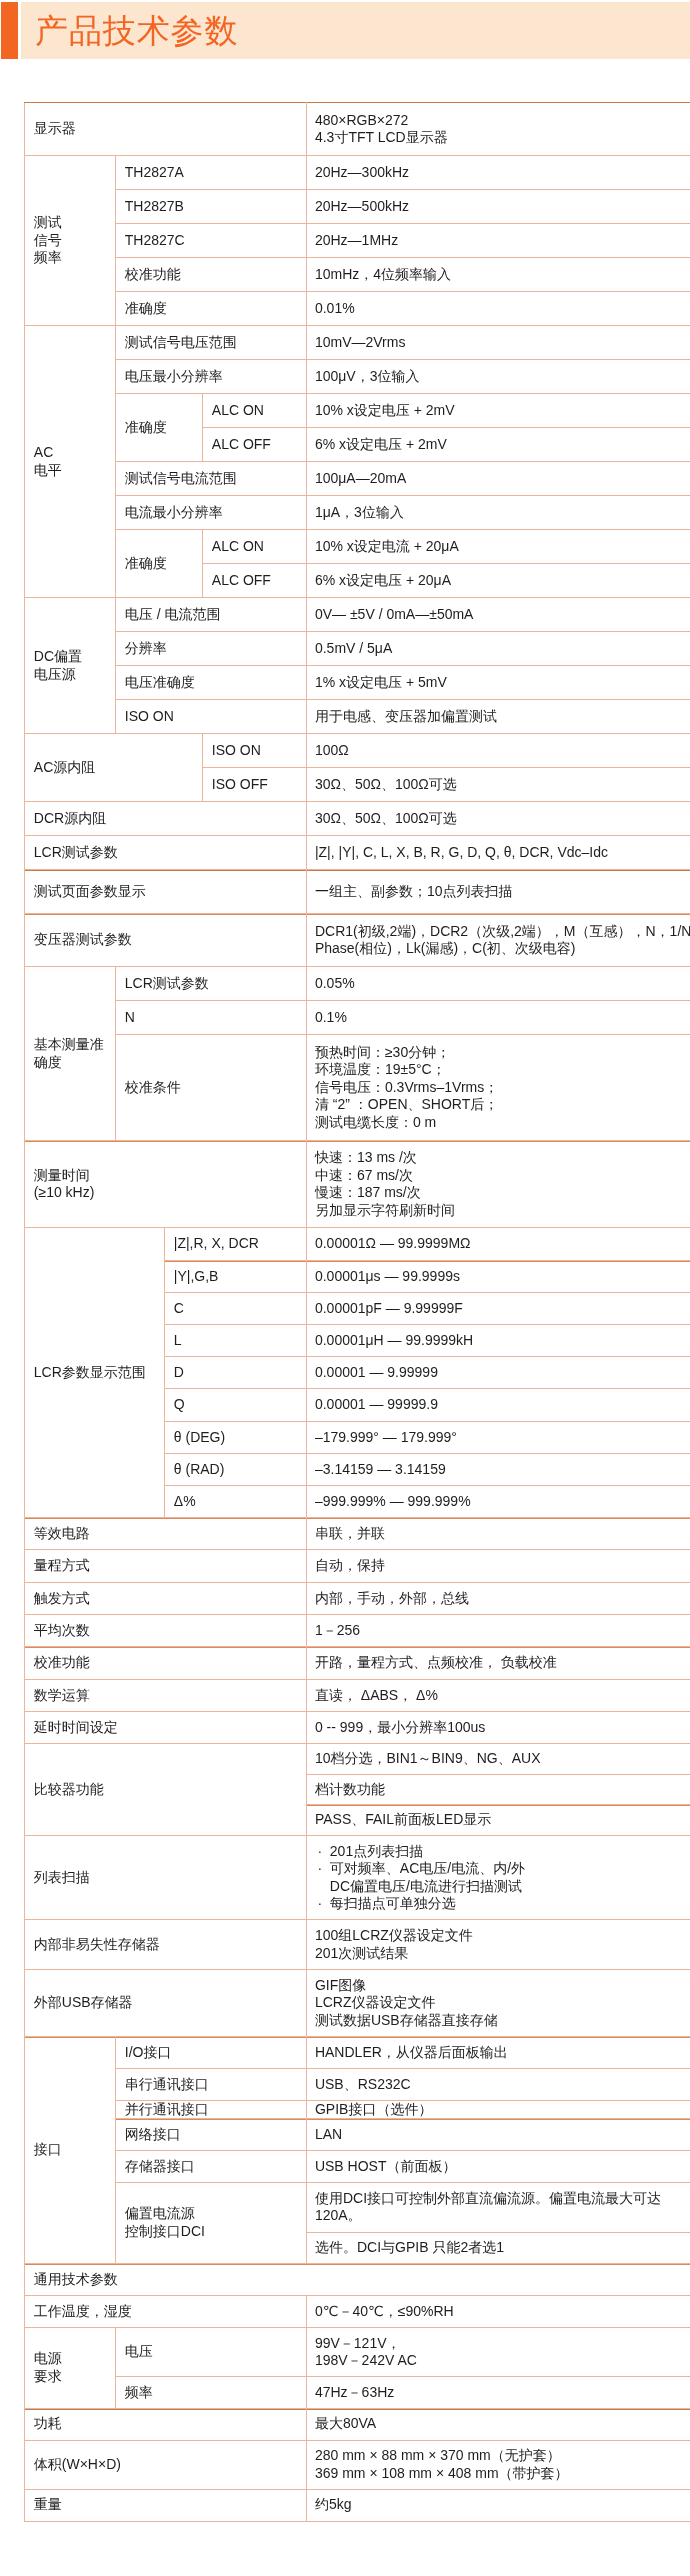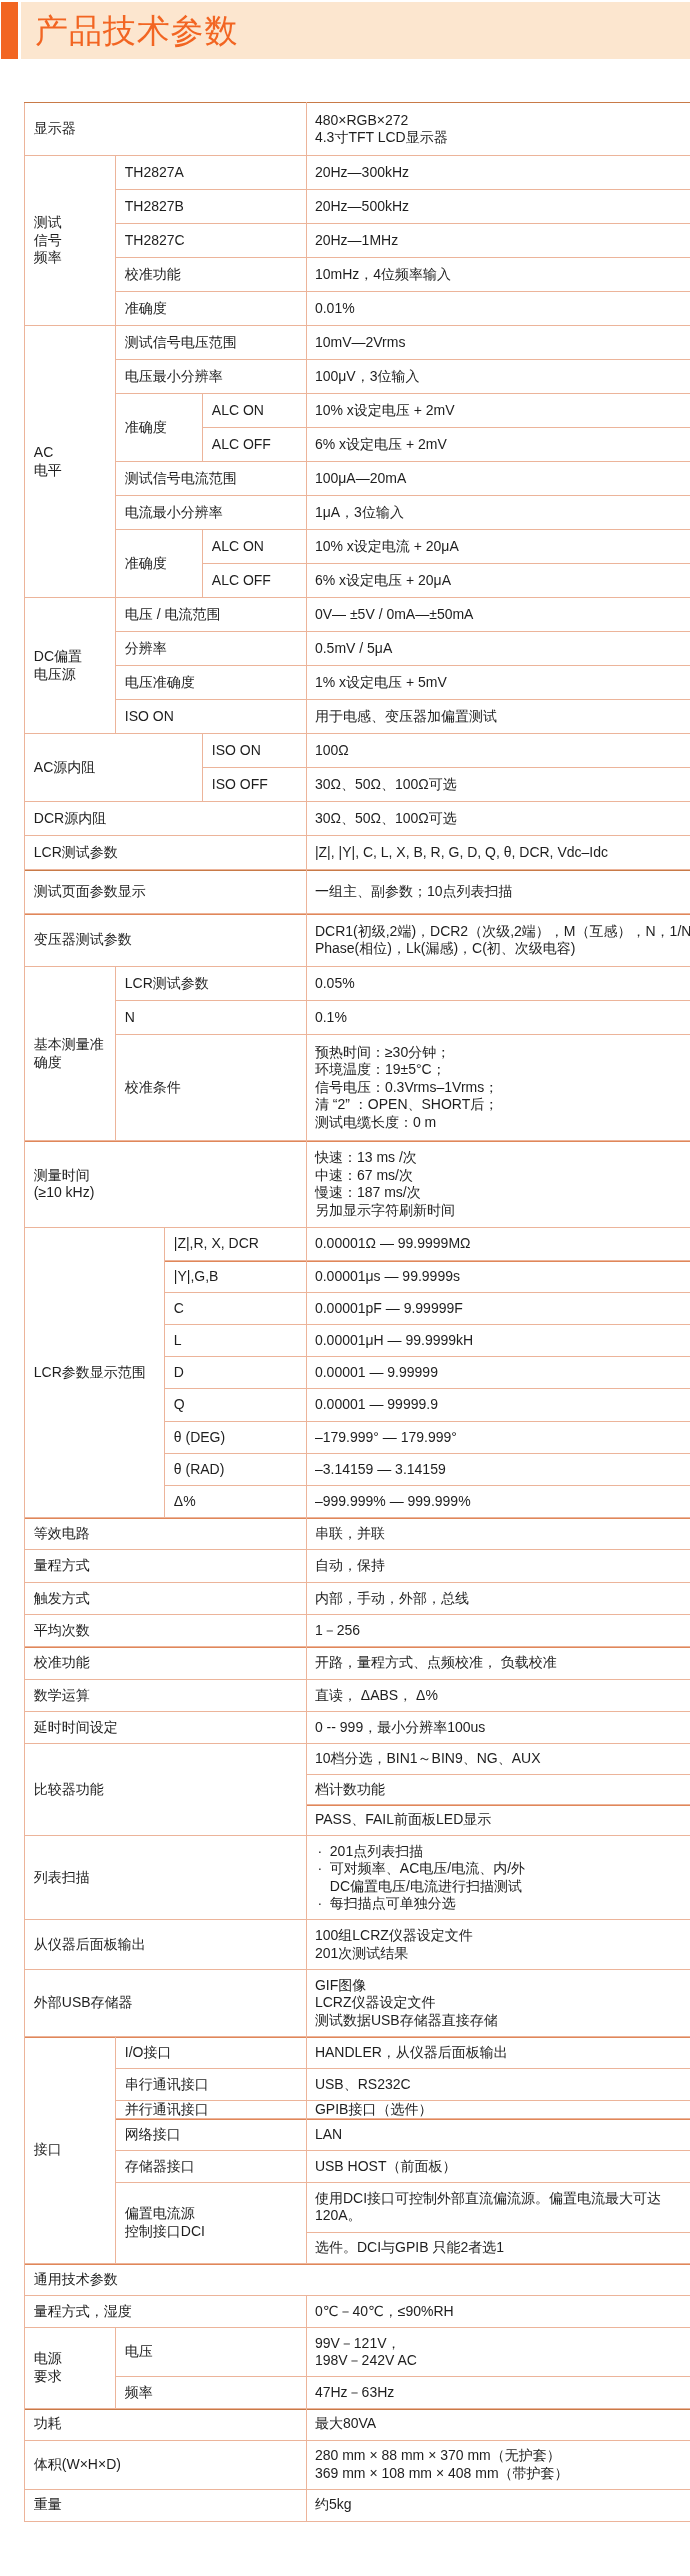--- a/index.html
+++ b/index.html
@@ -322,21 +322,21 @@
         <div class="bl">
           <span class="dot">·</span>
           <span>
             <span class="ln">每扫描点可单独分选</span>
           </span>
         </div>
       </td>
     </tr>
 
     <tr style="height:50px">
-      <td colspan="4">从仪器后面板输出</td>
+      <td colspan="4">内部非易失性存储器</td>
       <td class="val">
         <span class="ln">100组LCRZ仪器设定文件</span>
         <span class="ln">201次测试结果</span>
       </td>
     </tr>
 
     <tr style="height:67px">
       <td colspan="4">外部USB存储器</td>
       <td class="val">
         <span class="ln">GIF图像</span>
@@ -377,21 +377,21 @@
       </td>
     </tr>
     <tr style="height:31.5px">
       <td class="val">选件。DCI与GPIB 只能2者选1</td>
     </tr>
 
     <tr class="dk" style="height:32px">
       <td colspan="5">通用技术参数</td>
     </tr>
     <tr style="height:32px">
-      <td colspan="4">量程方式，湿度</td>
+      <td colspan="4">工作温度，湿度</td>
       <td class="val">0℃－40℃，≤90%RH</td>
     </tr>
 
     <tr style="height:49px">
       <td rowspan="2">
         <span class="ln">电源</span>
         <span class="ln">要求</span>
       </td>
       <td colspan="3">电压</td>
       <td class="val">

